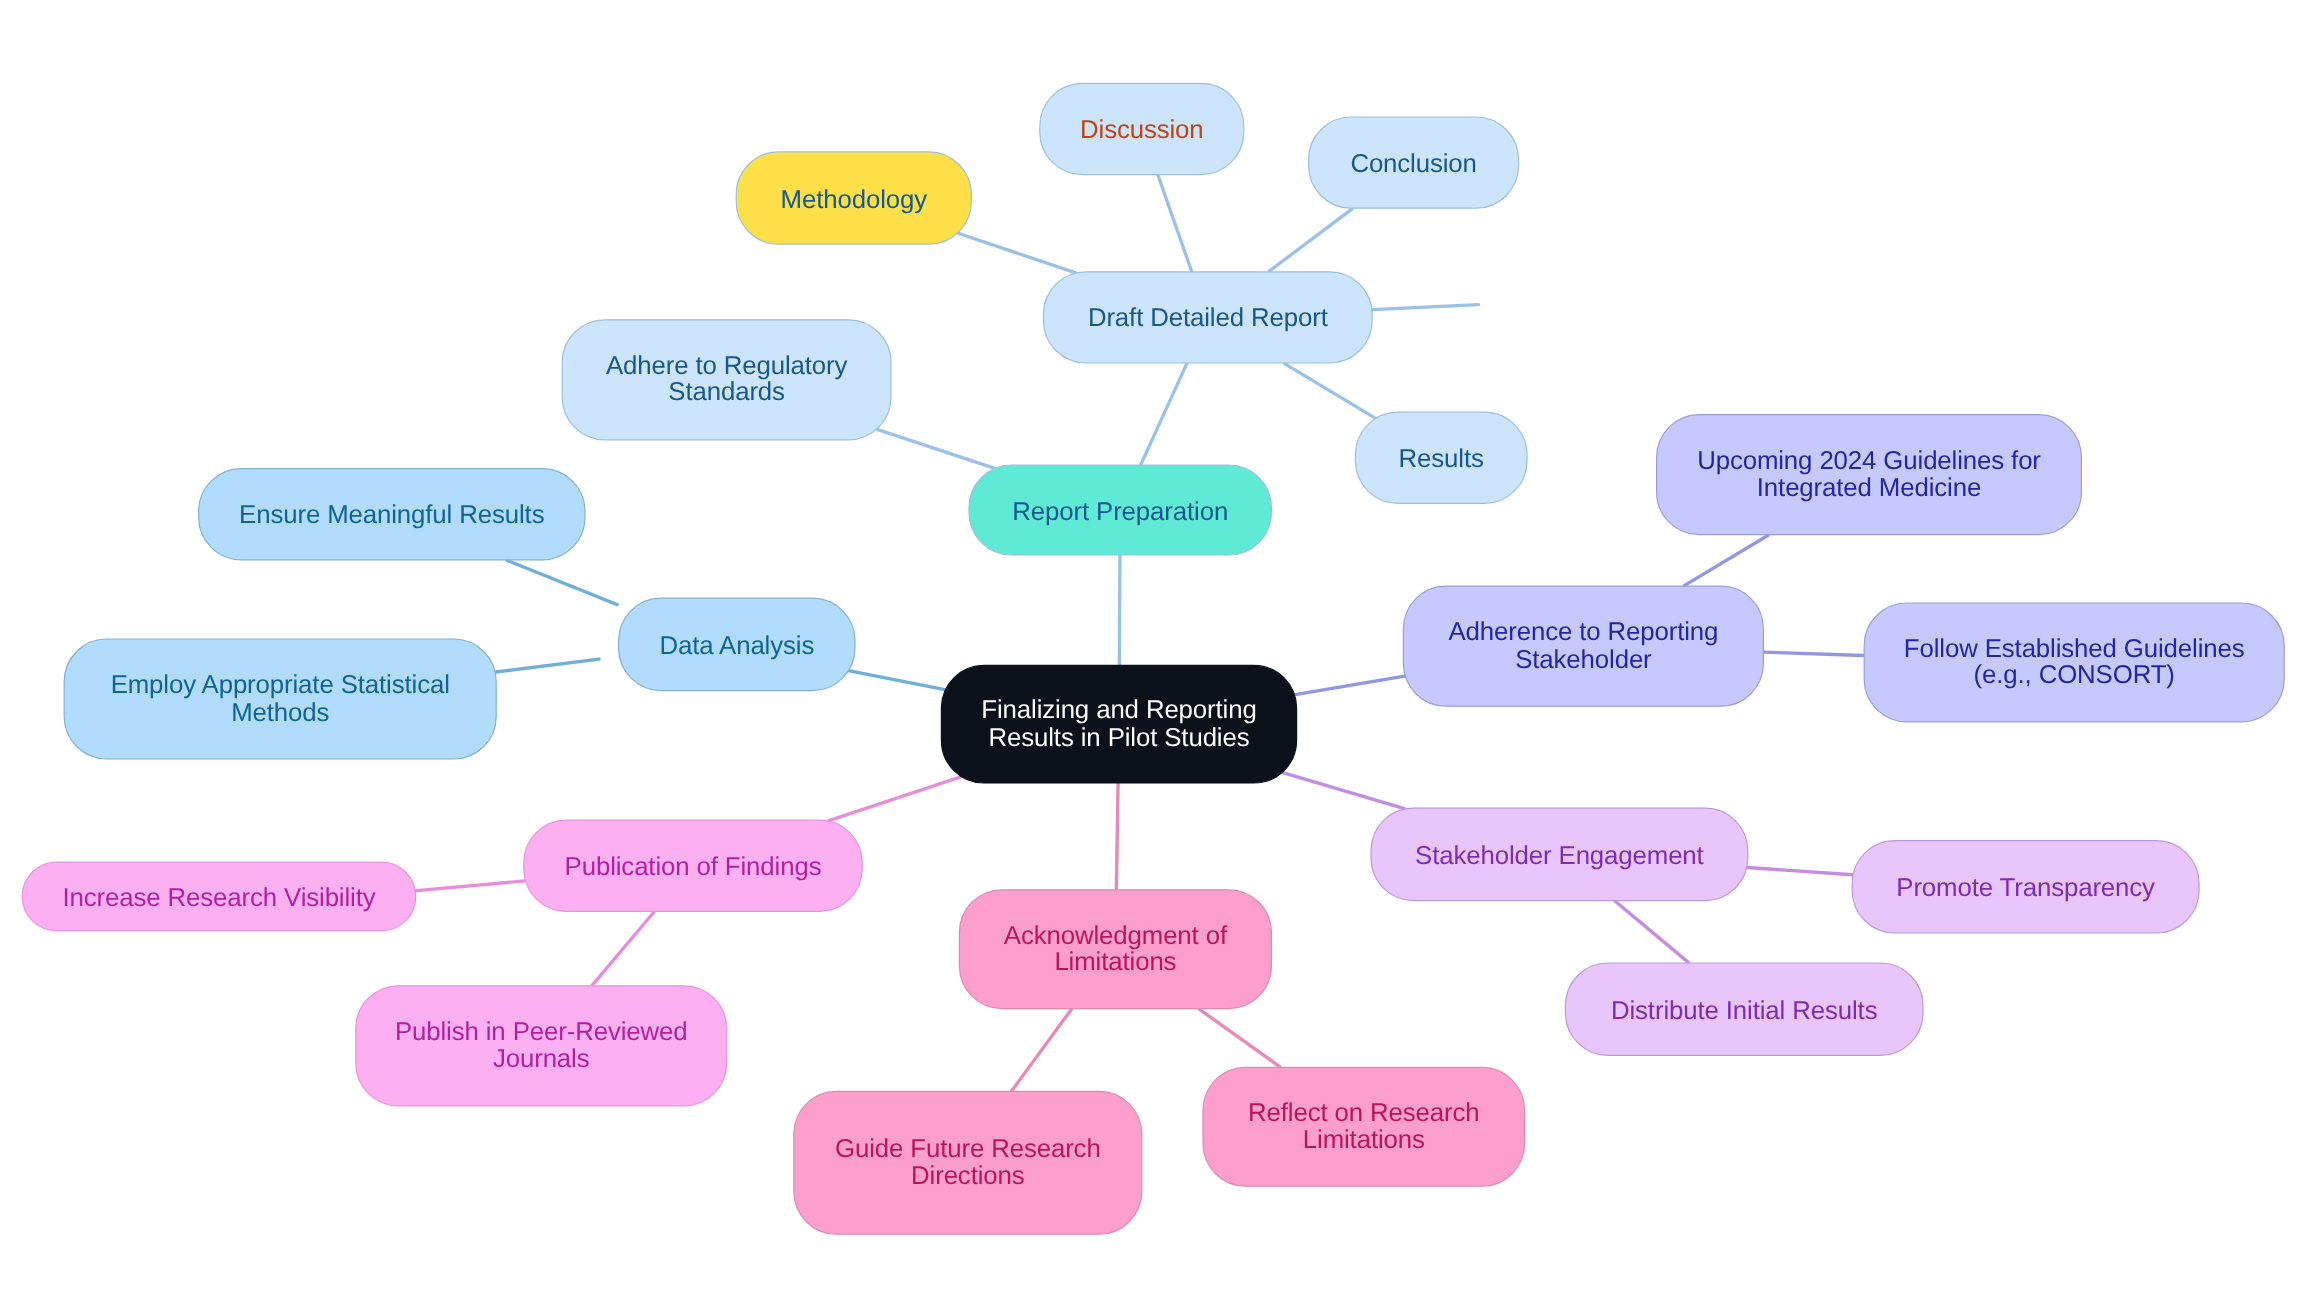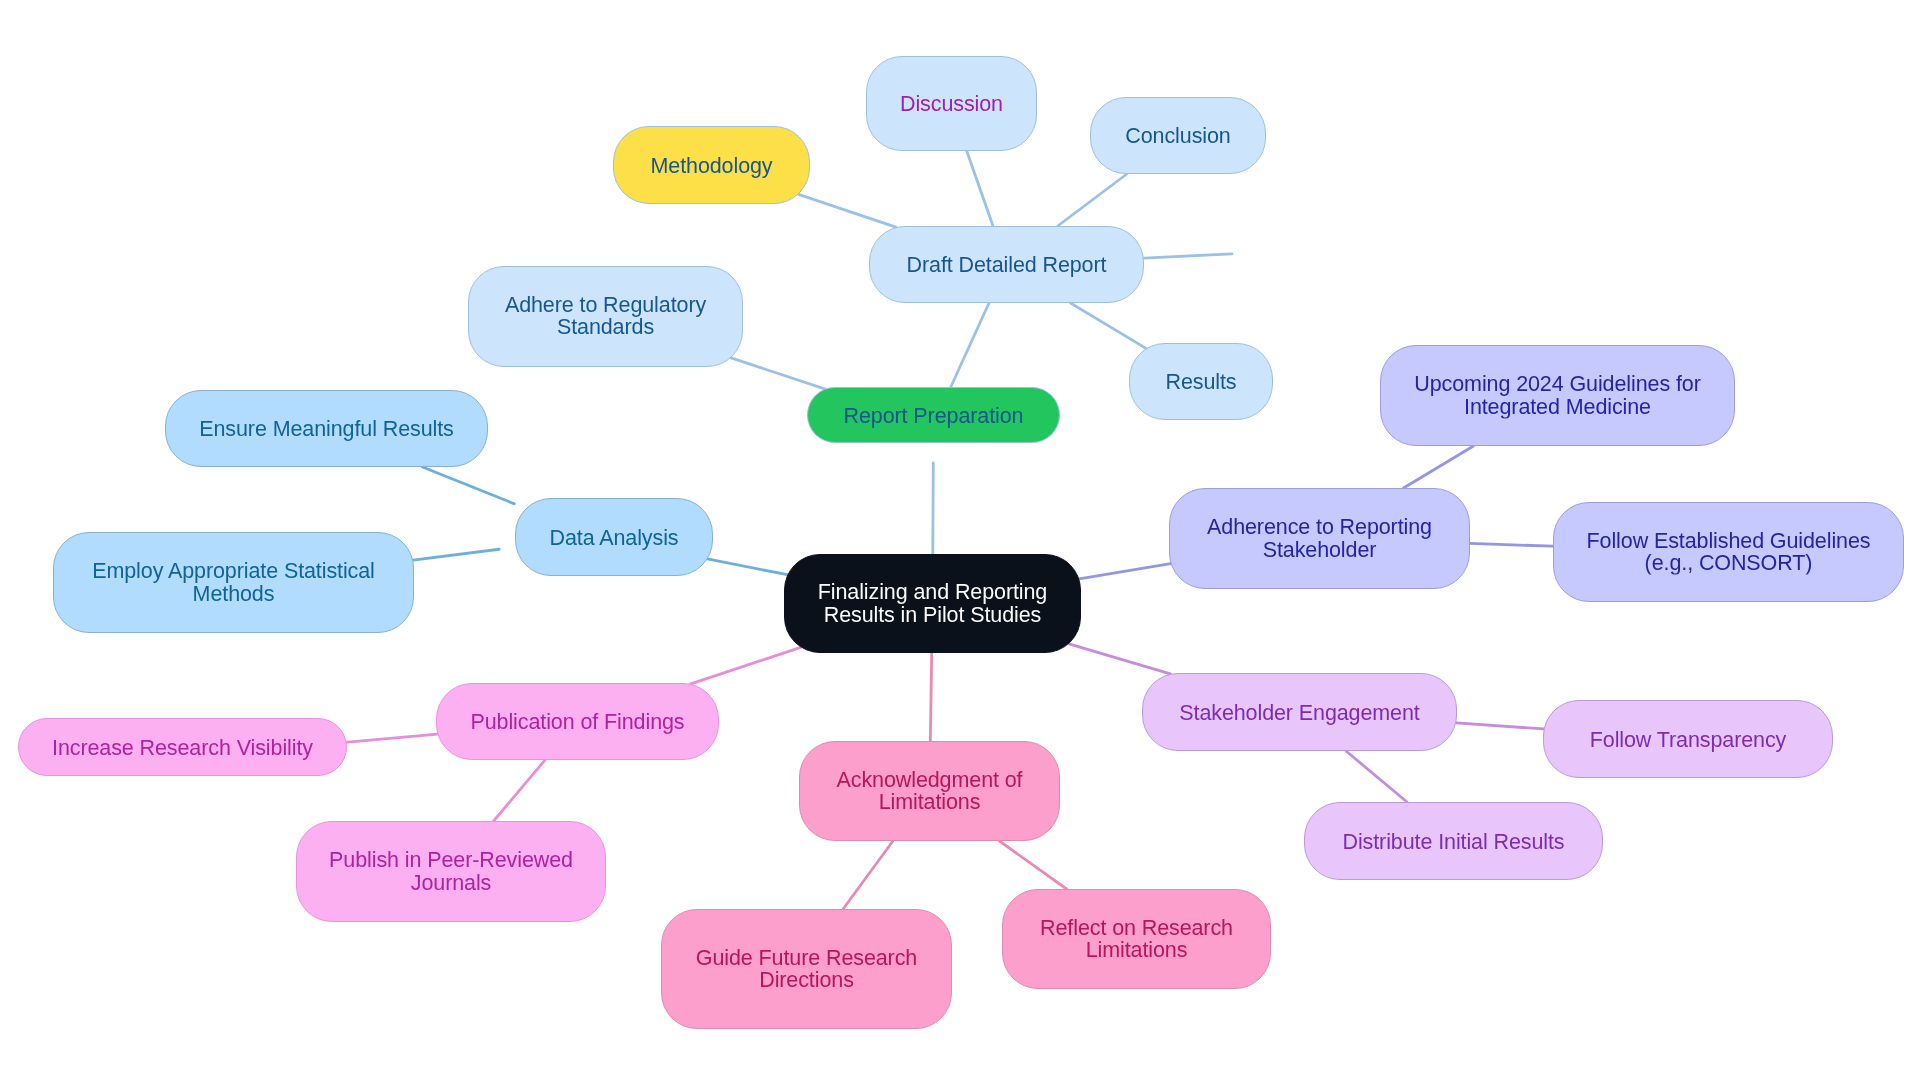--- a/index.html
+++ b/index.html
@@ -49,36 +49,36 @@
     <line class="edge" x1="545.03" y1="760.00" x2="493.59" y2="821.00" stroke="#e88ed9"></line>
   </svg>
 
   <div id="nodes">
     <div class="node multiline" style="left:784px;top:554px;width:297px;height:99px;background:#0b111a;border-color:#0b111a;color:#ffffff">
       <span class="lbl">
       <span class="ln">Finalizing and Reporting</span>
       <span class="ln">Results in Pilot Studies</span>
       </span>
     </div>
-    <div class="node" style="left:807px;top:387px;width:253px;height:56px;background:#22c55e;border-color:#9ec0de;color:#14558f">
+    <div class="node" style="left:807px;top:387px;width:253px;height:76px;background:#5eead4;border-color:#9ec0de;color:#14558f">
       <span class="lbl">
       <span class="ln">Report Preparation</span>
       </span>
     </div>
     <div class="node" style="left:869px;top:226px;width:275px;height:77px;background:#cde4fd;border-color:#9ec0de;color:#14558f">
       <span class="lbl">
       <span class="ln">Draft Detailed Report</span>
       </span>
     </div>
     <div class="node" style="left:613px;top:126px;width:197px;height:78px;background:#fde047;border-color:#9ec0de;color:#14558f">
       <span class="lbl">
       <span class="ln">Methodology</span>
       </span>
     </div>
-    <div class="node" style="left:866px;top:56px;width:171px;height:95px;background:#cde4fd;border-color:#9ec0de;color:#a21caf">
+    <div class="node" style="left:866px;top:69px;width:171px;height:77px;background:#cde4fd;border-color:#9ec0de;color:#c2410c">
       <span class="lbl">
       <span class="ln">Discussion</span>
       </span>
     </div>
     <div class="node" style="left:1090px;top:97px;width:176px;height:77px;background:#cde4fd;border-color:#9ec0de;color:#14558f">
       <span class="lbl">
       <span class="ln">Conclusion</span>
       </span>
     </div>
     <div class="node" style="left:1129px;top:343px;width:144px;height:77px;background:#cde4fd;border-color:#9ec0de;color:#14558f">
@@ -126,21 +126,21 @@
       <span class="ln">(e.g., CONSORT)</span>
       </span>
     </div>
     <div class="node" style="left:1142px;top:673px;width:315px;height:78px;background:#e8c6fc;border-color:#bc9ad8;color:#7c29b7">
       <span class="lbl">
       <span class="ln">Stakeholder Engagement</span>
       </span>
     </div>
     <div class="node" style="left:1543px;top:700px;width:290px;height:78px;background:#e8c6fc;border-color:#bc9ad8;color:#7c29b7">
       <span class="lbl">
-      <span class="ln">Follow Transparency</span>
+      <span class="ln">Promote Transparency</span>
       </span>
     </div>
     <div class="node" style="left:1304px;top:802px;width:299px;height:78px;background:#e8c6fc;border-color:#bc9ad8;color:#7c29b7">
       <span class="lbl">
       <span class="ln">Distribute Initial Results</span>
       </span>
     </div>
     <div class="node multiline" style="left:799px;top:741px;width:261px;height:100px;background:#fc9fcd;border-color:#dd8cb0;color:#ba1459">
       <span class="lbl">
       <span class="ln">Acknowledgment of</span>

